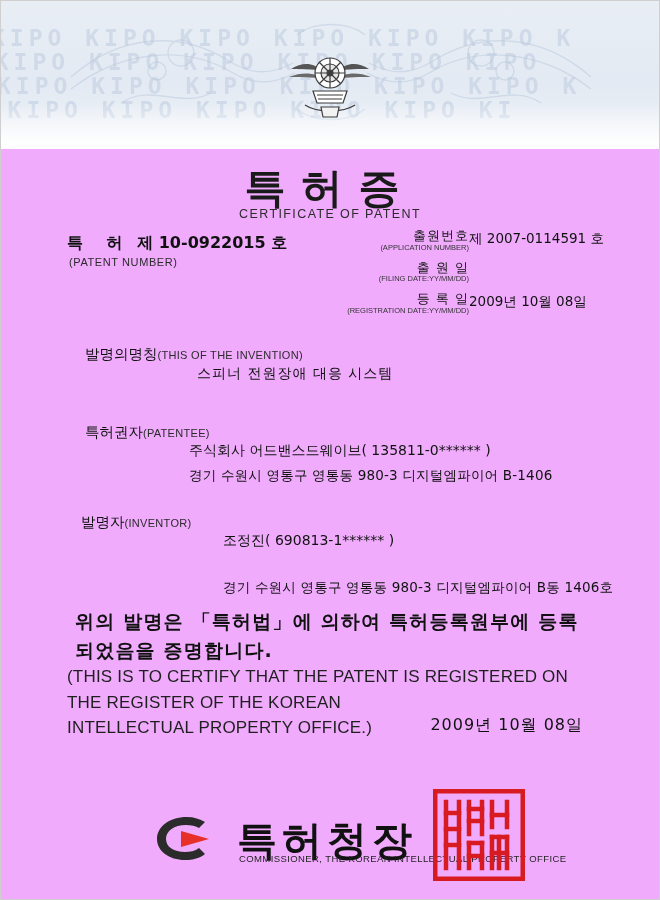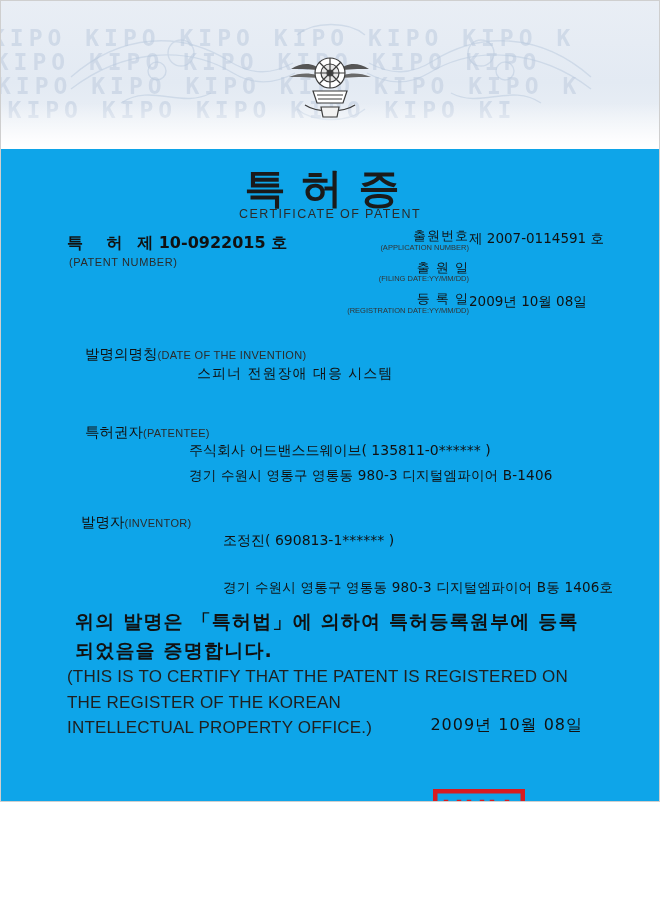--- a/index.html
+++ b/index.html
@@ -6,22 +6,22 @@
     margin: 0;
     padding: 0;
     background: #ffffff;
   }
   body {
     font-family: "Liberation Sans", sans-serif;
   }
   .page {
     position: relative;
     width: 660px;
-    height: 802px;
-    background: #0ea5e9;
+    height: 900px;
+    background: #f0abfc;
     overflow: hidden;
     border: 1px solid #cfcfcf;
     box-sizing: border-box;
   }
 
   
   .watermark-band {
     position: absolute;
     left: 0;
     top: 0;
@@ -353,21 +353,21 @@
       <div class="meta-label">
         <span class="ko">등 록 일</span>
         <span class="en">(REGISTRATION DATE:YY/MM/DD)</span>
       </div>
       <div class="meta-value">2009년  10월  08일</div>
     </div>
 
   </div>
 
   <div class="sec-head inv-head">
-    <span>발명의명칭</span><span class="en">(DATE OF THE INVENTION)</span>
+    <span>발명의명칭</span><span class="en">(THIS OF THE INVENTION)</span>
   </div>
   <div class="sec-text inv-text">스피너 전원장애 대응 시스템</div>
 
   <div class="sec-head pat-head">
     <span>특허권자</span><span class="en">(PATENTEE)</span>
   </div>
   <div class="sec-text pat-l1">주식회사 어드밴스드웨이브( 135811-0****** )</div>
   <div class="sec-text pat-l2 mono-ish">경기 수원시 영통구 영통동 980-3 디지털엠파이어 B-1406</div>
 
   <div class="sec-head inv2-head">

